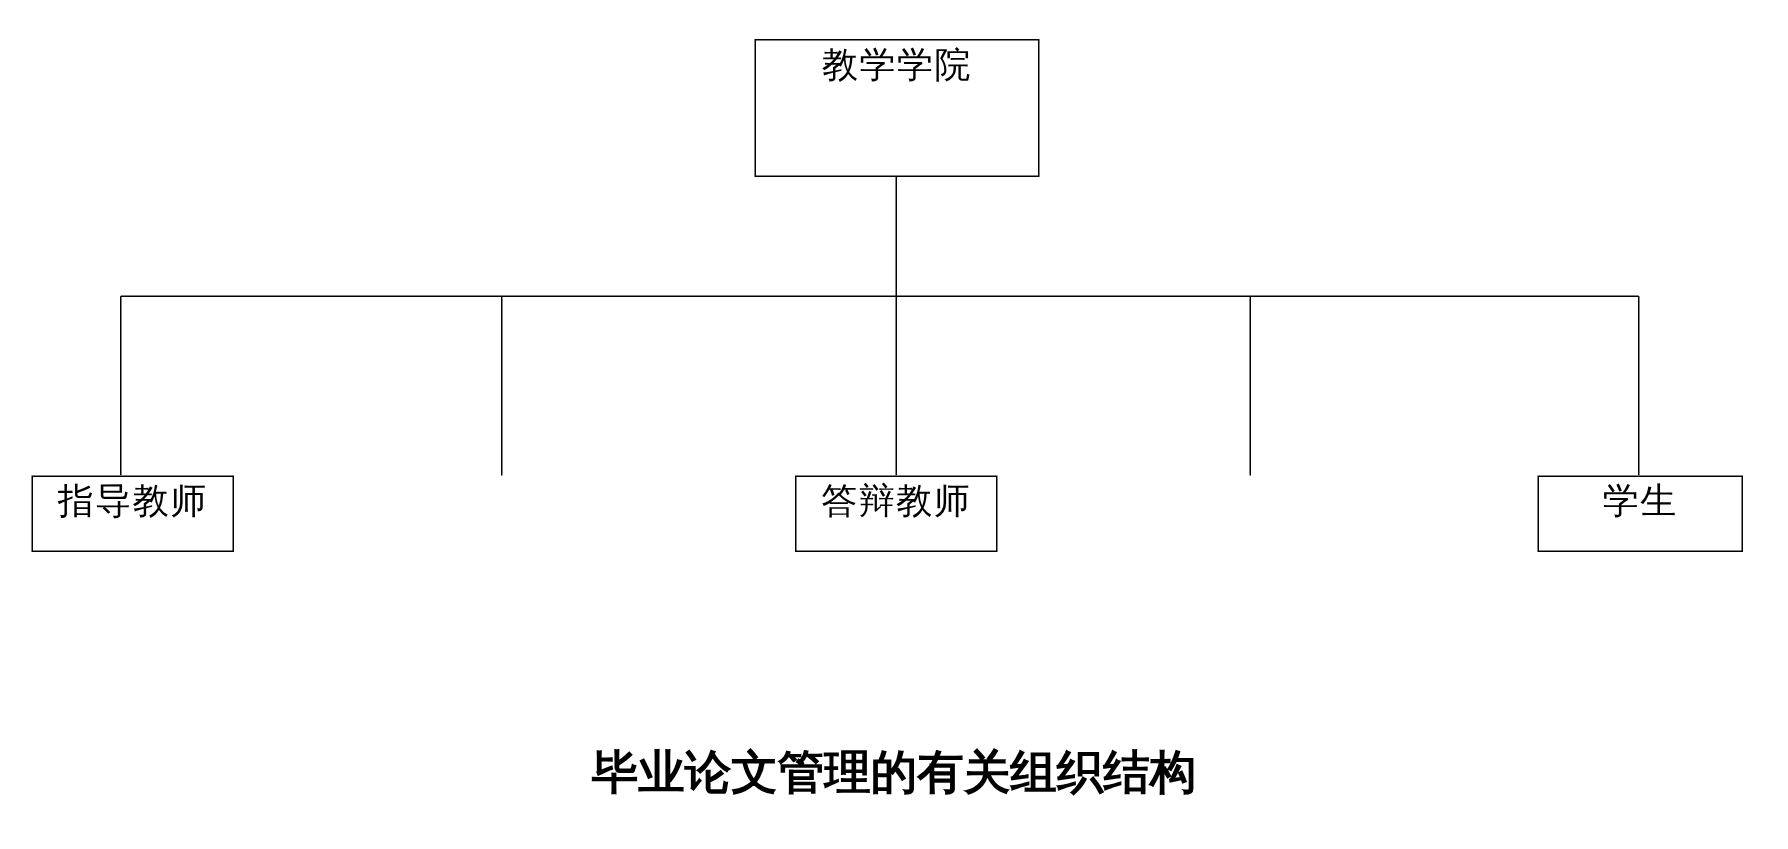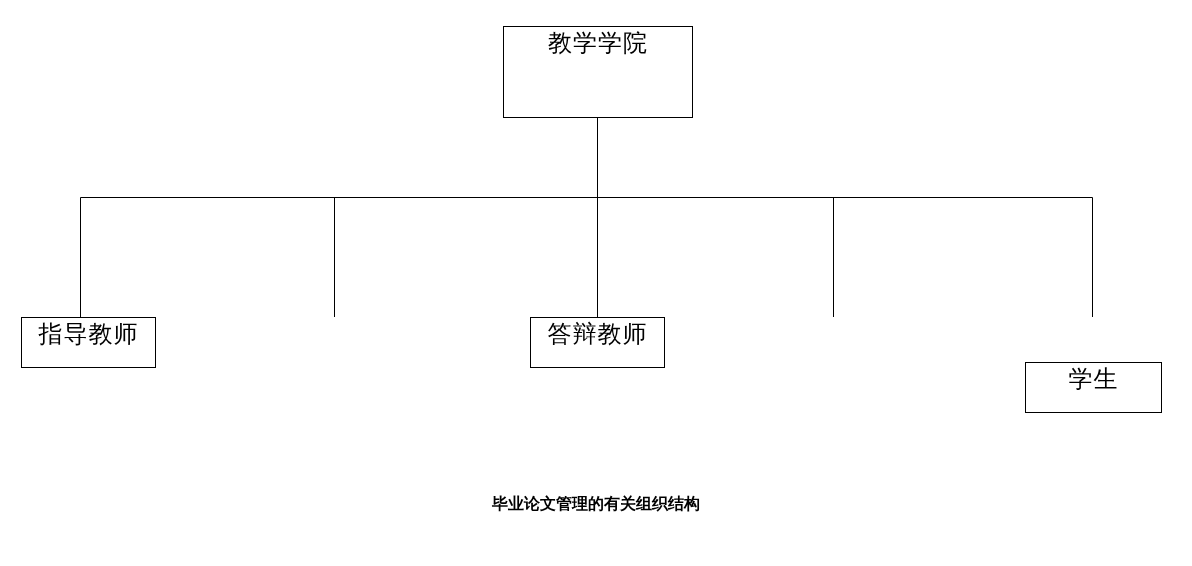--- a/index.html
+++ b/index.html
@@ -45,28 +45,28 @@
   }
   .node.child {
     top: 317px;
     height: 51px;
     width: 135px;
   }
   .node.c1 { left: 21px; }
   .node.c2 { left: 267px; }
   .node.c3 { left: 530px; }
   .node.c4 { left: 766px; }
-  .node.c5 { left: 1025px; width: 137px; margin-top: 45px; }
+  .node.c5 { left: 1025px; width: 137px; }
   .caption {
     position: absolute;
     left: 0;
     top: 494px;
     width: 100%;
     text-align: center;
-    font-size: 16px;
+    font-size: 31px;
     font-weight: bold;
     color: #000000;
     letter-spacing: 0px;
   }
 </style>
 </head>
 <body>
 
 <div class="canvas">
 

